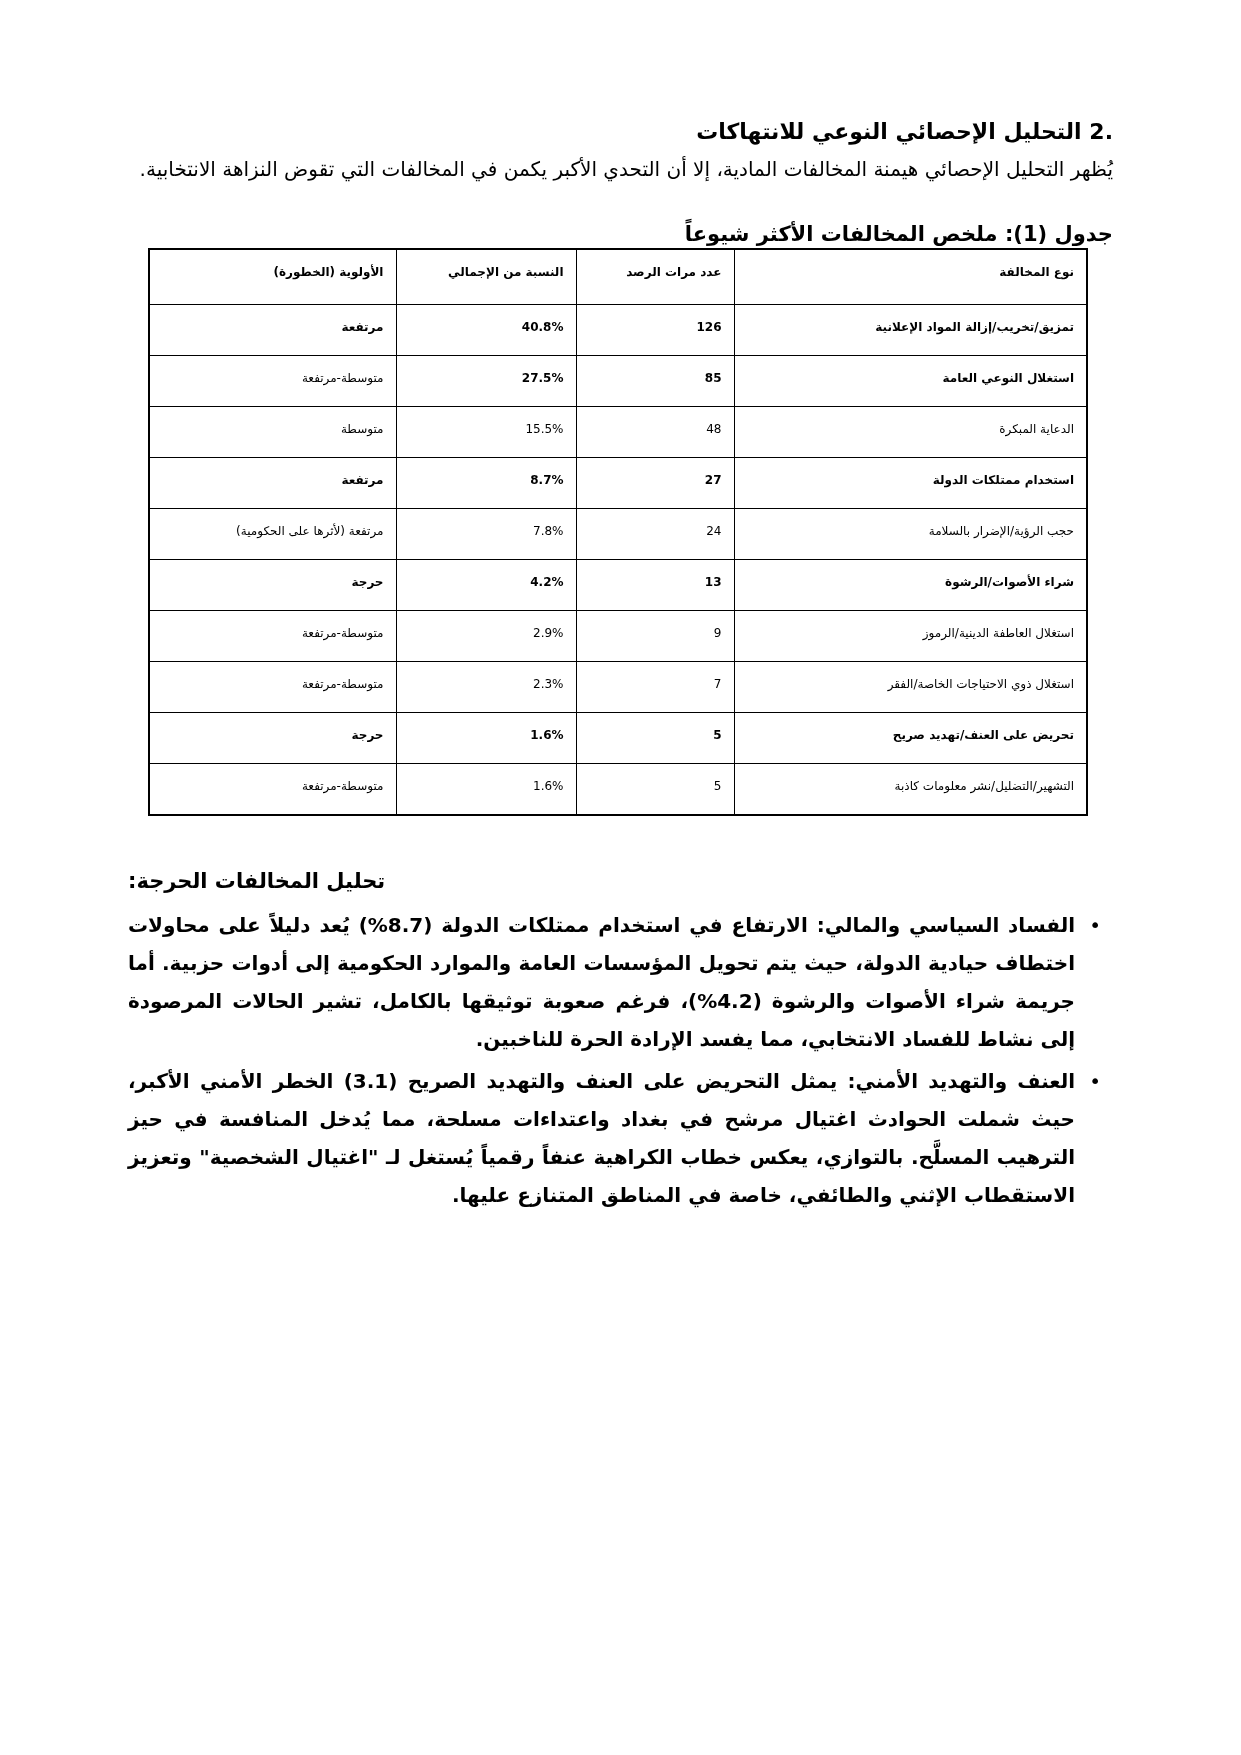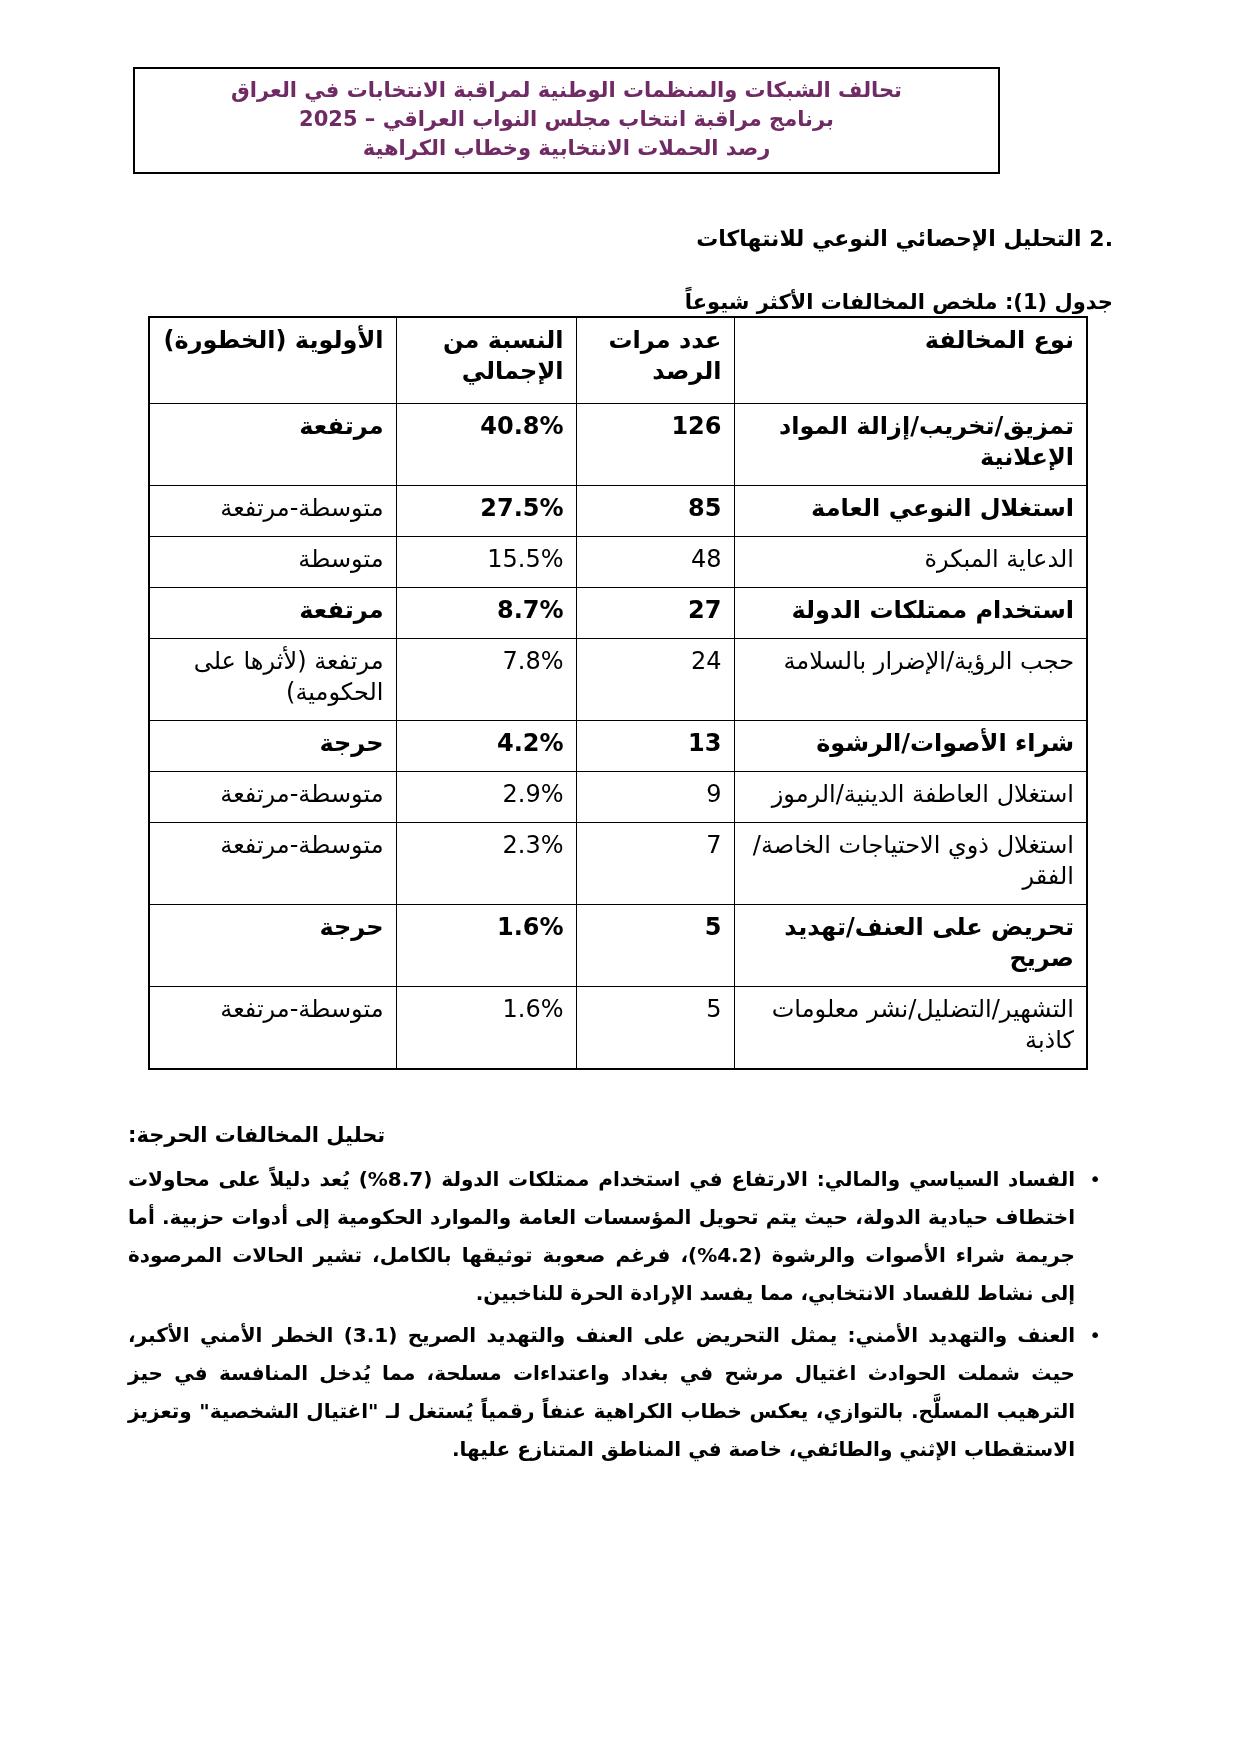--- a/index.html
+++ b/index.html
@@ -46,21 +46,21 @@
   table.viol{
     border-collapse:collapse;
     width:938px;
     margin-right:25px;
     table-layout:fixed;
     border:2px solid #000;
   }
   table.viol th, table.viol td{
     border:1.5px solid #000;
     padding:7px 12px 12px 12px;
-    font-size:24px;line-height:31px;
+    font-size:12px;line-height:31px;
     text-align:right;vertical-align:top;
     overflow:hidden;
   }
   table.viol th{font-weight:bold;padding-bottom:16px;}
   tr.em-all td{font-weight:bold;}
   tr.em-main td{font-weight:bold;}
   tr.em-main td.priority-cell{font-weight:normal;}
   td.pad-tall{padding-bottom:34px;}
 
   
@@ -83,31 +83,27 @@
     font-size:20px;
   }
   .seg{font-weight:bold;}
   .seg.b{font-weight:bold;}
 </style>
 </head>
 <body>
 
 <div class="page">
 
-  <div class="header-box" style="color:#702b64;">
-    <div class="hline">تحالف الشبكات والمنظمات الوطنية لمراقبة الانتخابات في العراق</div>
-    <div class="hline">برنامج مراقبة انتخاب مجلس النواب العراقي – 2025</div>
-    <div class="hline">رصد الحملات الانتخابية وخطاب الكراهية</div>
-  </div>
 
   <div class="section-title">
     <span class="num" dir="ltr">2.</span>
     <span>التحليل الإحصائي النوعي للانتهاكات</span>
   </div>
 
+  <div class="intro">يُظهر التحليل الإحصائي هيمنة المخالفات المادية، إلا أن التحدي الأكبر يكمن في المخالفات التي تقوض النزاهة الانتخابية.</div>
 
   <div class="table-title">جدول (1): ملخص المخالفات الأكثر شيوعاً</div>
 
   <table class="viol">
     <colgroup>
       <col style="width:353px">
         <col style="width:158px">
         <col style="width:180px">
         <col style="width:247px">
     </colgroup>

